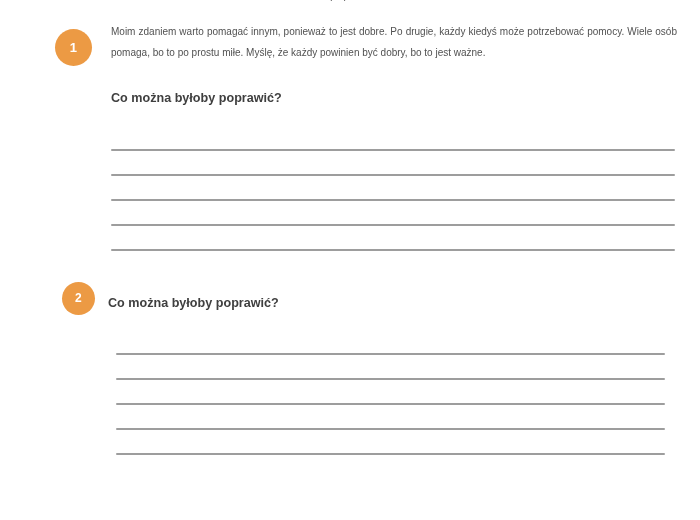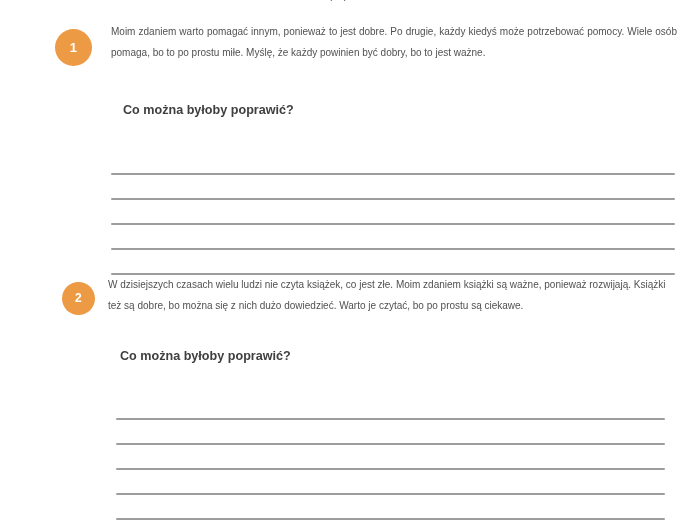--- a/index.html
+++ b/index.html
@@ -101,21 +101,21 @@
   #task-block-1 .response-text {
     text-align: justify;
     text-justify: inter-word;
   }
 
   #task-block-2 .response-text {
     text-align: left;
   }
 
   .prompt-question {
-    margin: 12px;
+    margin: 0;
     font-weight: bold;
     font-size: 12.6px;
     line-height: 17px;
     color: #3f3f3f;
   }
 
   #task-block-1 .prompt-question { padding-top: 27px; }
   #task-block-2 .prompt-question { padding-top: 20px; }
 
   .answer-lines {
@@ -163,21 +163,20 @@
         <li class="answer-line"></li>
         <li class="answer-line"></li>
         <li class="answer-line"></li>
       </ul>
     </div>
   </section>
 
   <section class="task-block" id="task-block-2">
     <div class="task-badge">2</div>
     <div class="task-body">
-      <p class="response-text">W dzisiejszych czasach wielu ludzi nie czyta książek, co jest złe. Moim zdaniem książki są ważne, ponieważ rozwijają. Książki też są dobre, bo można się z nich dużo dowiedzieć. Warto je czytać, bo po prostu są ciekawe.</p>
       <p class="prompt-question">Co można byłoby poprawić?</p>
       <ul class="answer-lines">
         <li class="answer-line"></li>
         <li class="answer-line"></li>
         <li class="answer-line"></li>
         <li class="answer-line"></li>
         <li class="answer-line"></li>
       </ul>
     </div>
   </section>

